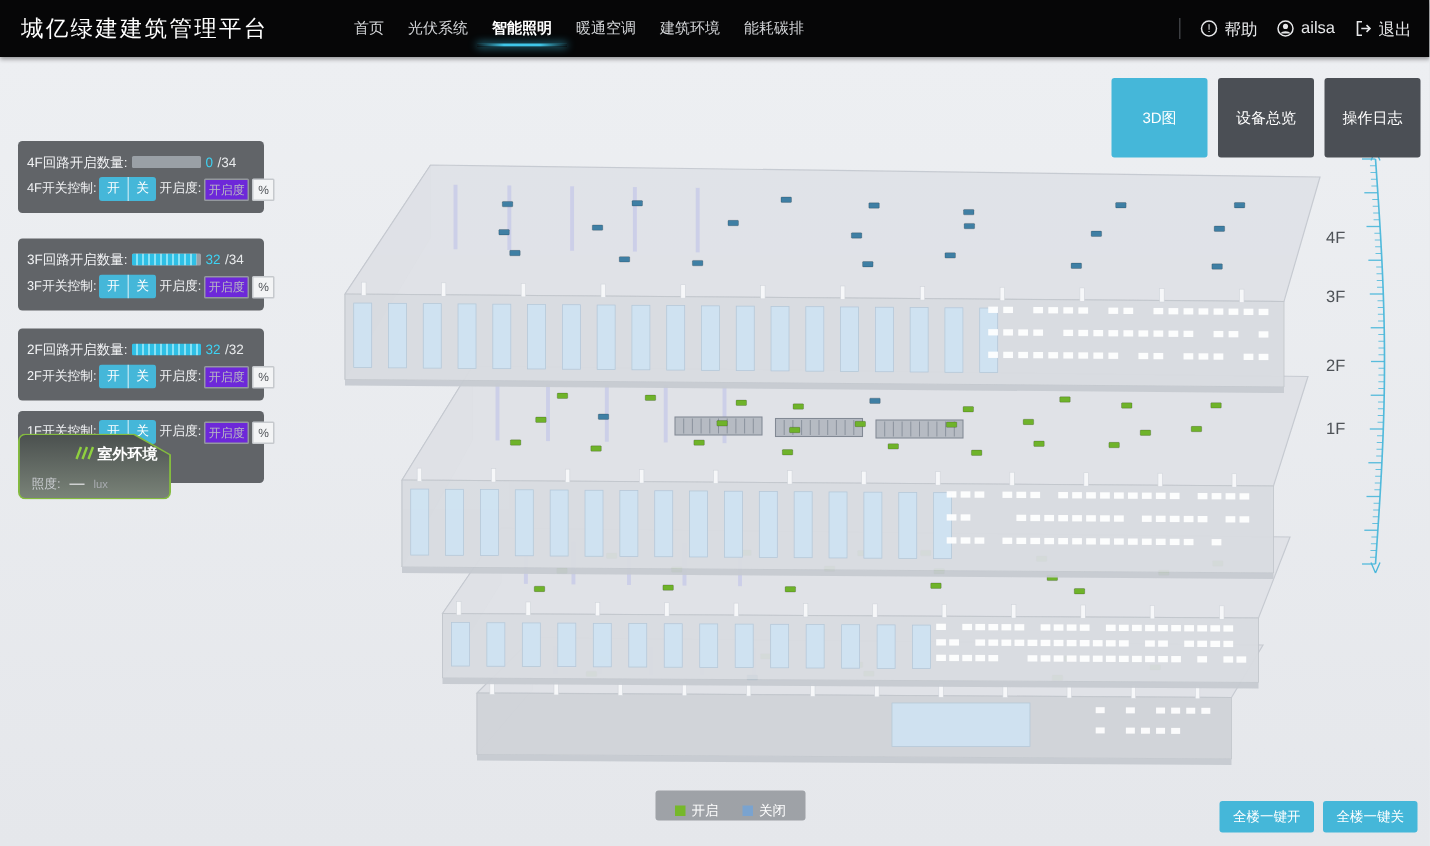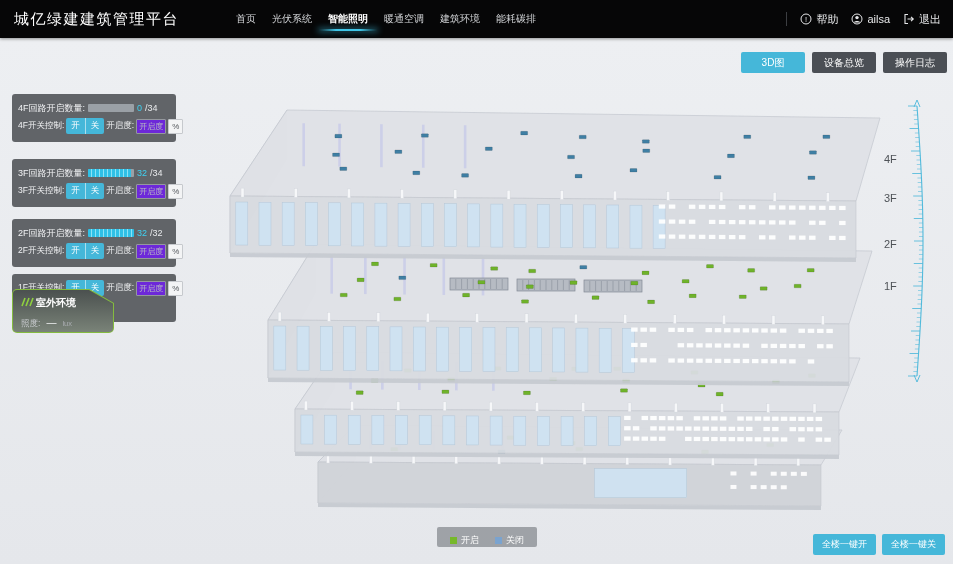--- a/index.html
+++ b/index.html
@@ -21,21 +21,21 @@
   .user-area{margin-left:auto;margin-right:12px;display:flex;align-items:center;gap:13px;font-size:11px;color:#e6e7e9;}
   .hsep{width:1px;height:14px;background:#3c3e42;}
   .uitem{display:flex;align-items:center;gap:4px;cursor:pointer;white-space:nowrap;}
   .uicon svg{display:block;}
   
   .content{position:absolute;top:38px;left:0;width:953px;height:526px;
     background:linear-gradient(#edeff2,#e5e7eb);}
   
   .view-btns{position:absolute;top:14px;right:6px;display:flex;gap:7px;z-index:20;}
   .vbtn{min-width:46px;height:21px;display:flex;align-items:center;justify-content:center;
-    padding:0 9px;font-size:10px;color:#fff;background:#4b4f55;border-radius:2px;cursor:pointer;}
+    padding:16px 9px;font-size:10px;color:#fff;background:#4b4f55;border-radius:2px;cursor:pointer;}
   .vbtn.active{background:#45b7d9;}
   
   .floor-panel{position:absolute;left:12px;width:164px;height:48px;box-sizing:border-box;
     background:rgba(86,89,94,.93);border-radius:3px;padding:5px 6px;color:#eef0f2;z-index:20;}
   .prow{display:flex;align-items:center;height:18px;gap:3px;font-size:9px;white-space:nowrap;}
   .plabel{color:#f2f3f5;}
   .pbar{width:46px;height:8px;background:#9aa0a6;border-radius:1px;overflow:hidden;flex:none;}
   .pfill{height:100%;width:0;
     background:repeating-linear-gradient(90deg,#2fc0e6 0,#2fc0e6 3px,#8ae2f5 3px,#8ae2f5 4px);}
   .ncyan{color:#3ed2f2;}
@@ -50,21 +50,21 @@
   .pct{background:#f3f4f5;color:#55585c;font-size:8px;padding:2px 3px;border:1px solid #c6c9cd;
     border-radius:1px;cursor:pointer;}
   
   .outdoor{position:absolute;left:12px;top:289px;width:102px;height:44px;z-index:20;
     background:#84bb3f;border-radius:5px;
     clip-path:polygon(0 0,76% 0,100% 32%,100% 100%,0 100%);}
   .outdoor-inner{position:absolute;inset:1px;border-radius:4px;
     background:linear-gradient(rgba(72,75,80,.95),rgba(120,123,128,.88));
     clip-path:polygon(0 0,76% 0,100% 32%,100% 100%,0 100%);
     padding:6px 8px;box-sizing:border-box;color:#fff;}
-  .outdoor-title{display:flex;align-items:center;gap:2px;font-size:10px;font-weight:bold;}
+  .outdoor-title{display:flex;align-items:center;gap:2px;font-size:10px;font-weight:bold;justify-content:flex-end;}
   .outdoor-row{margin-top:7px;font-size:8.5px;color:#c9ccd0;display:flex;align-items:baseline;gap:6px;}
   .outdoor-row .val{color:#f0f1f3;font-size:10px;}
   .outdoor-row .unit{font-size:7.5px;color:#a9acb1;}
   
   .fl-label{position:absolute;left:884px;font-size:11px;color:#4e5257;z-index:20;cursor:pointer;}
   #rsvg{position:absolute;left:901px;top:98px;z-index:15;cursor:pointer;}
   
   #bsvg{position:absolute;left:215px;top:88px;z-index:5;cursor:grab;}
   
   .legend{position:absolute;left:437px;top:527px;height:20px;display:flex;align-items:flex-end;gap:16px;

